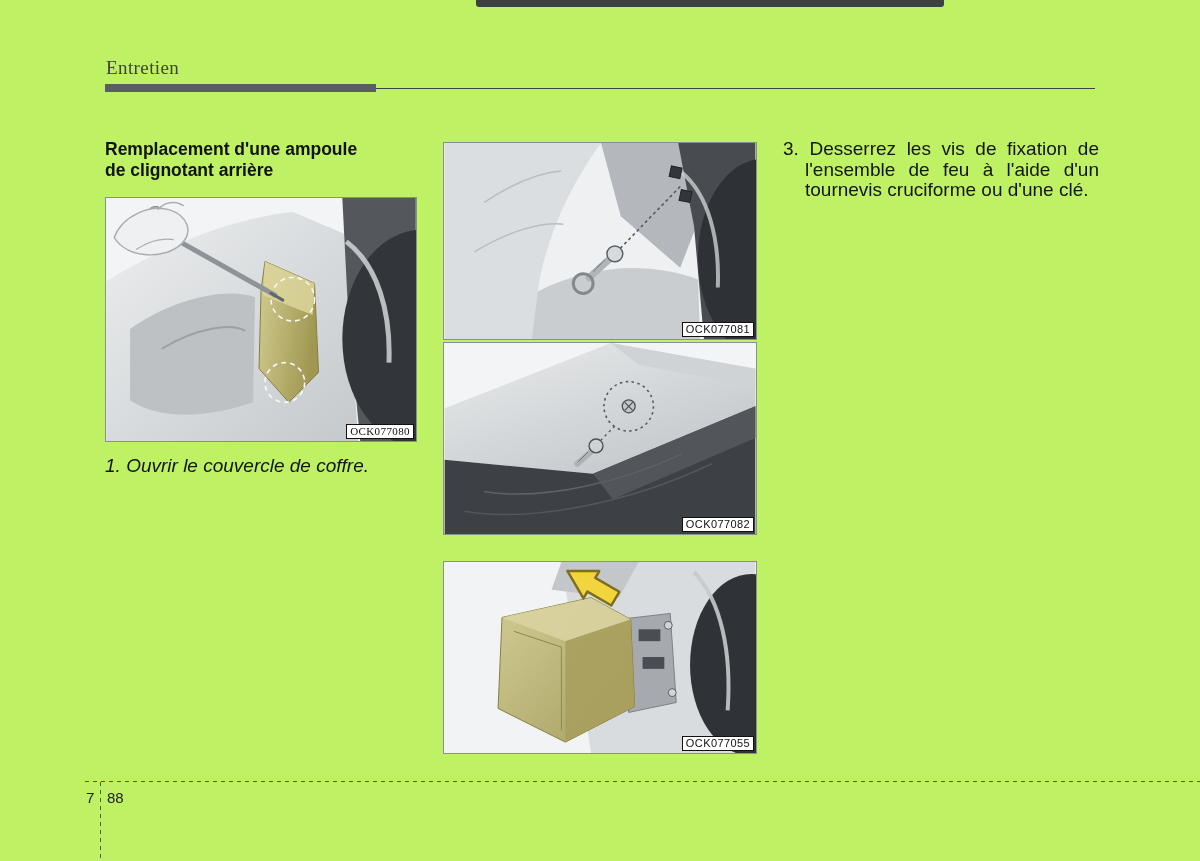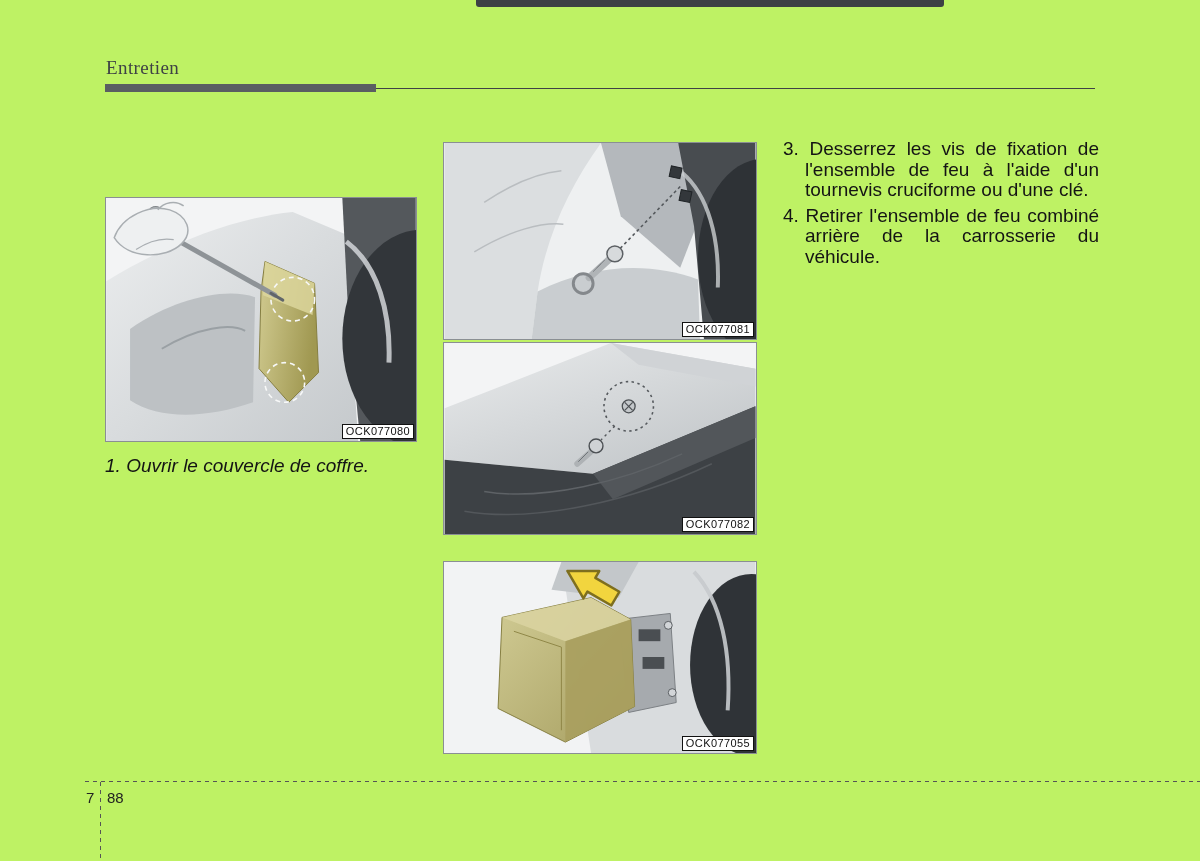--- a/index.html
+++ b/index.html
@@ -16,21 +16,21 @@
                    font-family:"Liberation Serif", serif; font-size:19px;
                    color:#3f4245; letter-spacing:0.4px; }
   .header-rule { position:absolute; left:105px; top:88px; width:990px; height:1px; background:#3f4245; }
   .header-bar  { position:absolute; left:105px; top:84px; width:271px; height:8px;
                  background:var(--c-header_bar, #5a5e62); }
 
   .section-heading { position:absolute; left:105px; top:139px; width:330px;
                      font-size:17.5px; line-height:21px; font-weight:bold; color:#111; }
 
   .fig { position:absolute; border:1px solid #8a8f93; background:#f3f4f5; }
-  .fig-1 { left:105px; top:197px; width:312px; height:245px; }
+  .fig-1 { left:105px; top:197px; width:312px; height:245px;font-family:Liberation Serif, serif; }
   .fig-2 { left:443px; top:142px; width:314px; height:198px; }
   .fig-3 { left:443px; top:342px; width:314px; height:193px; }
   .fig-4 { left:443px; top:561px; width:314px; height:193px;text-align:right; }
   .fig svg { display:block; width:100%; height:100%; }
   .fig-code { position:absolute; right:2px; bottom:2px; background:#fff;
               border:1px solid #111; font-size:11px; line-height:13px;
               padding:0 3px; letter-spacing:0.4px; color:#111; }
 
   .steps-left  { position:absolute; left:105px; top:455px; width:330px;font-style:italic; }
   .steps-right { position:absolute; left:783px; top:139px; width:316px; }
@@ -51,20 +51,24 @@
 <body>
 
 <div class="page">
 
   <div class="scan-bar"></div>
 
   <div class="chapter-title">Entretien</div>
   <div class="header-rule"></div>
   <div class="header-bar"></div>
 
+  <h2 class="section-heading">
+    <span>Remplacement d'une ampoule</span><br>
+    <span>de clignotant arrière</span>
+  </h2>
 
   <figure class="fig fig-1">
     <svg viewBox="0 0 312 245">
       <defs>
         <linearGradient id="f1body" x1="0" y1="0" x2="1" y2="1">
           <stop offset="0" stop-color="#eceeef"></stop>
             <stop offset="1" stop-color="#c5c9cc"></stop>
         </linearGradient>
         <linearGradient id="f1olive" x1="0" y1="0" x2="1" y2="0.3">
           <stop offset="0" stop-color="#d2cc92"></stop>
@@ -185,21 +189,20 @@
       </g>
       <g transform="rotate(30 150 24)">
         <path d="M176,16 L148,16 L148,8 L120,24 L148,40 L148,32 L176,32 Z" fill="#f2d53e" stroke="#7e6f1e" stroke-width="2.5" stroke-linejoin="round"></path>
       </g>
     </svg>
     <figcaption class="fig-code">OCK077055</figcaption>
   </figure>
 
   <div class="steps steps-right">
     <div class="step"><span class="step-num">3.</span> <span class="step-text">Desserrez les vis de fixation de l'ensemble de feu à l'aide d'un tournevis cruciforme ou d'une clé.</span></div>
-    <div class="step"><span class="step-num">4.</span> <span class="step-text">Retirer l'ensemble de feu combiné arrière de la carrosserie du véhicule.</span></div>
   </div>
 
   <div class="footer-dash-h"></div>
   <div class="footer-dash-v"></div>
   <div class="page-num chapter-num">7</div>
   <div class="page-num page-number">88</div>
 
 </div>
 
 </body></html>

